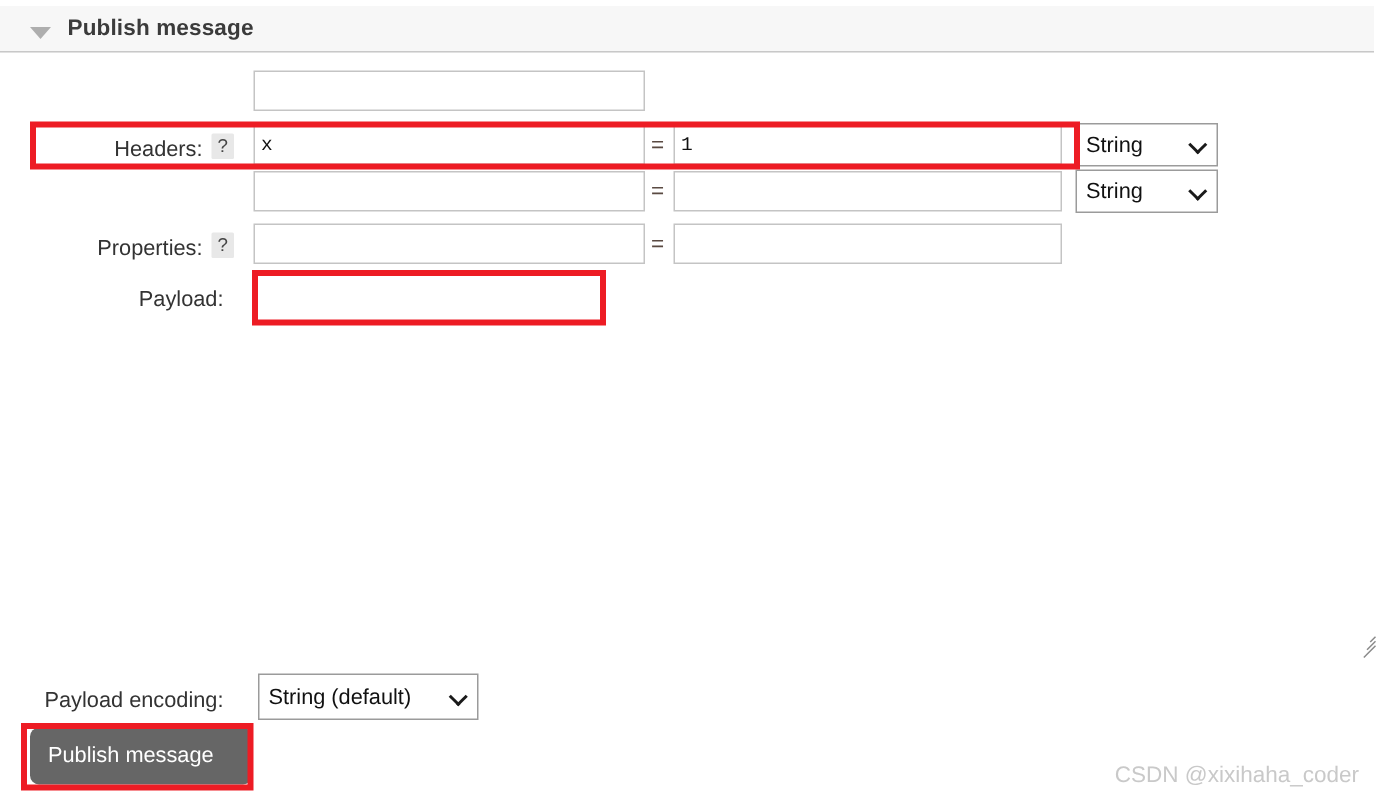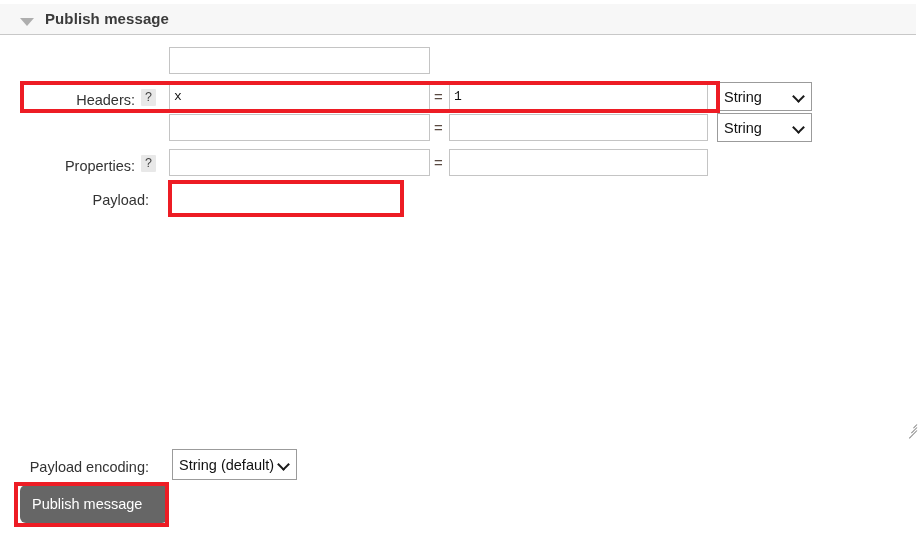--- a/index.html
+++ b/index.html
@@ -214,25 +214,26 @@
   <input class="fld" type="text" style="left: 449px; top: 149px; width: 259px; height: 27px;" value="">
 
   <div class="lbl" style="left:24px; top:192px; width:125px;">Payload:</div>
   <div class="grip" style="left:905px; top:421px;">
     <i></i>
       <i></i>
       <i></i>
   </div>
 
   <div class="lbl" style="left:12px; top:459px; width:137px;">Payload encoding:</div>
-  <div class="sel" style="left:172px; top:449px; width:125px; height:31px;">
+  <div class="sel" style="left:172px; top:449px; width:147px; height:31px;">
     <span>String (default)</span>
     <span class="caret"></span>
   </div>
 
   <button class="btn">Publish message</button>
 
   <div class="anno" style="left:20px; top:81px; width:700px; height:32px;"></div>
   <div class="anno" style="left:168px; top:180px; width:236px; height:37px;"></div>
   <div class="anno" style="left:14px; top:482px; width:155px; height:45px;"></div>
 
+  <div class="wm">CSDN @xixihaha_coder</div>
 
 </div>
 
 </body></html>

